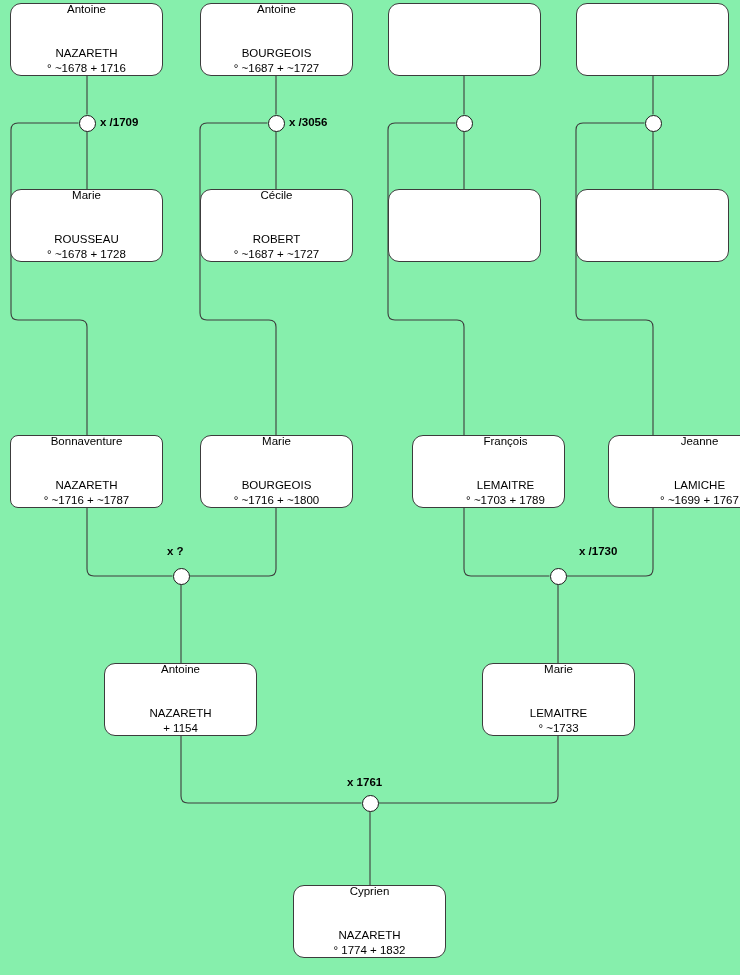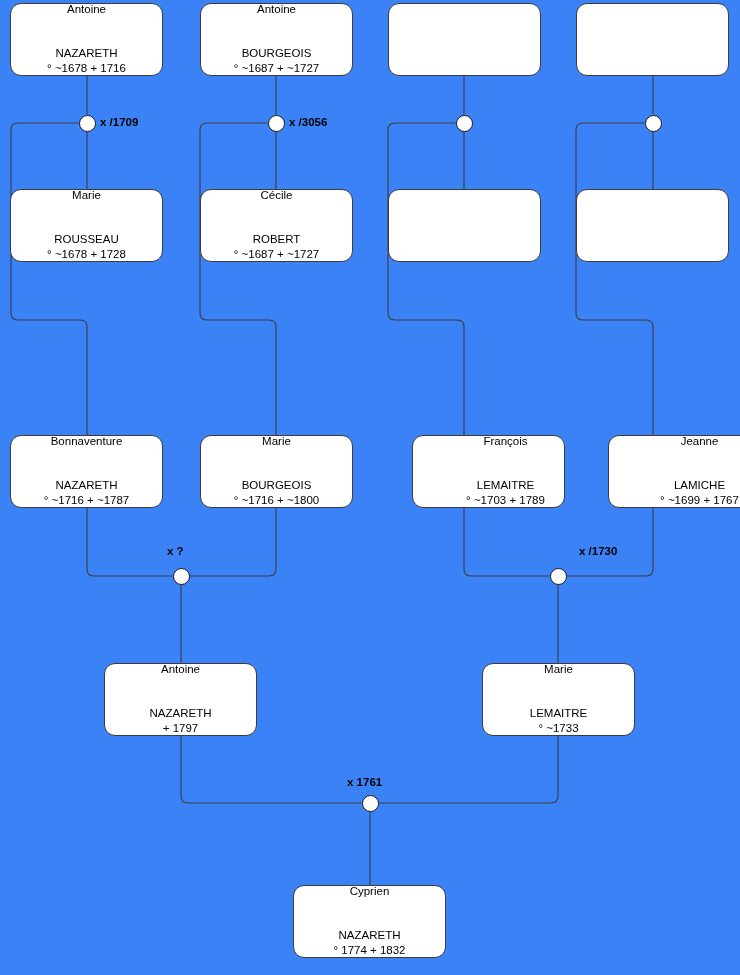--- a/index.html
+++ b/index.html
@@ -10,21 +10,21 @@
   }
   body {
     font-family: "Liberation Sans", sans-serif;
     color: #000000;
   }
   #chart-root {
     position: relative;
     width: 740px;
     height: 975px;
     overflow: hidden;
-    background: #3b82f6;
+    background: #86efac;
   }
   #edge-layer {
     position: absolute;
     left: 0;
     top: 0;
     width: 740px;
     height: 975px;
     pointer-events: none;
   }
   .person-box {
@@ -126,21 +126,21 @@
       </div>
       <div class="person-box" style="left: 200px; top: 189px; width: 153px; height: 73px;">
         <span class="given">Cécile</span>
         <span class="surname">ROBERT</span>
         <span class="dates">° ~1687 + ~1727</span>
       </div>
       <div class="person-box empty" style="left: 388px; top: 3px; width: 153px; height: 73px;"></div>
       <div class="person-box empty" style="left: 388px; top: 189px; width: 153px; height: 73px;"></div>
       <div class="person-box empty" style="left: 576px; top: 3px; width: 153px; height: 73px;"></div>
       <div class="person-box empty" style="left: 576px; top: 189px; width: 153px; height: 73px;"></div>
-      <div class="person-box" style="left: 10px; top: 435px; width: 153px; height: 73px;">
+      <div class="person-box" style="left: 10px; top: 435px; width: 153px; height: 73px; border-radius: 8px;">
         <span class="given">Bonnaventure</span>
         <span class="surname">NAZARETH</span>
         <span class="dates">° ~1716 + ~1787</span>
       </div>
       <div class="person-box" style="left: 200px; top: 435px; width: 153px; height: 73px;">
         <span class="given">Marie</span>
         <span class="surname">BOURGEOIS</span>
         <span class="dates">° ~1716 + ~1800</span>
       </div>
       <div class="person-box" style="left: 412px; top: 435px; width: 153px; height: 73px; padding-left: 34px;">
@@ -149,21 +149,21 @@
         <span class="dates">° ~1703 + 1789</span>
       </div>
       <div class="person-box" style="left: 608px; top: 435px; width: 153px; height: 73px; padding-left: 30px;">
         <span class="given">Jeanne</span>
         <span class="surname">LAMICHE</span>
         <span class="dates">° ~1699 + 1767</span>
       </div>
       <div class="person-box" style="left: 104px; top: 663px; width: 153px; height: 73px;">
         <span class="given">Antoine</span>
         <span class="surname">NAZARETH</span>
-        <span class="dates">+ 1797</span>
+        <span class="dates">+ 1154</span>
       </div>
       <div class="person-box" style="left: 482px; top: 663px; width: 153px; height: 73px;">
         <span class="given">Marie</span>
         <span class="surname">LEMAITRE</span>
         <span class="dates">° ~1733</span>
       </div>
       <div class="person-box" style="left: 293px; top: 885px; width: 153px; height: 73px;">
         <span class="given">Cyprien</span>
         <span class="surname">NAZARETH</span>
         <span class="dates">° 1774 + 1832</span>

